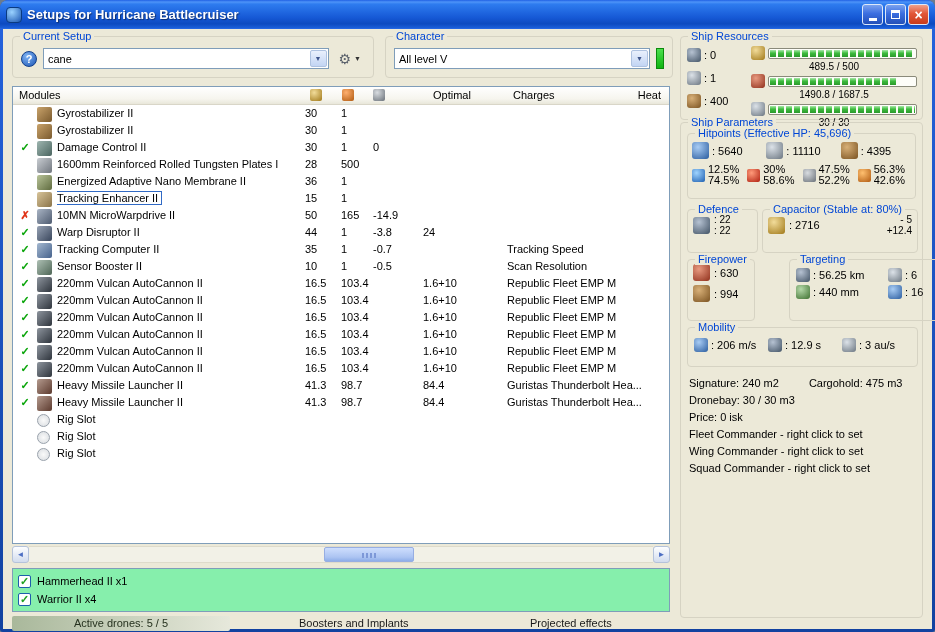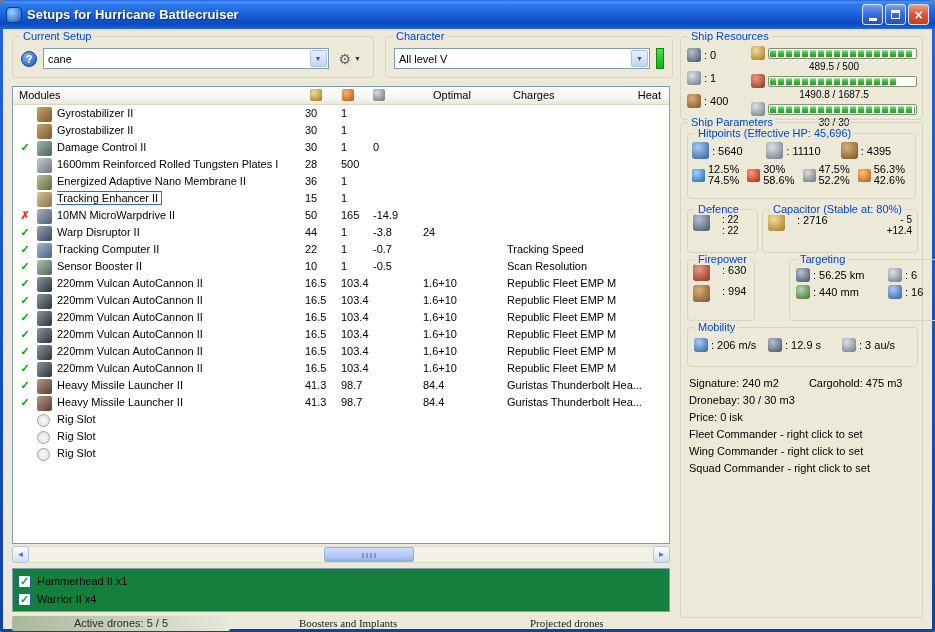--- a/index.html
+++ b/index.html
@@ -100,31 +100,31 @@
     background:linear-gradient(180deg,#FDFEFF,#D2DCEE); color:#4D6FC3; font-size:8px;
     display:flex; align-items:center; justify-content:center; }
   .sb-track { flex:1; position:relative; background:#F2F1E7; border-top:1px solid #DEDBCB; border-bottom:1px solid #DEDBCB; }
   .sb-thumb { position:absolute; left:295px; top:0; width:90px; height:15px; border:1px solid #97AEE2;
     border-radius:2px; background:linear-gradient(180deg,#CEDEFD,#ACC4F2 70%,#8FAEE8); }
   .sb-thumb::after { content:""; position:absolute; left:50%; top:5px; width:14px; height:5px; transform:translateX(-50%);
     background:repeating-linear-gradient(90deg,#7D98D8 0 2px,transparent 2px 4px); }
 
   
   #drones-panel { position:absolute; left:9px; top:539px; width:658px; height:44px;
-    background:#15803d; border:1px solid #7F9DB9; padding:3px 5px; }
+    background:#86efac; border:1px solid #7F9DB9; padding:3px 5px; }
   .drone-row { display:flex; align-items:center; gap:6px; height:18px; }
   .cb { width:13px; height:13px; border:1px solid #1D5FAB; border-radius:2px; background:#fff; flex:none;
     font-weight:bold; color:#21A121; font-size:11px; line-height:11px; text-align:center; }
   .cb.checked::before { content:"\2713"; }
 
   
   #active-drones-bar { position:absolute; left:9px; top:587px; width:218px; height:15px;
     background:linear-gradient(90deg,#A9B89B,#E6E8DB); border-radius:2px;
     text-align:center; line-height:15px; color:#26321F; }
-  .bottom-label { position:absolute; top:588px; color:#1A1A1A;font-family:Liberation Serif, serif; }
+  .bottom-label { position:absolute; top:588px; color:#1A1A1A; }
   #boosters-label { left:296px; }
   #projected-label { left:527px; }
 
   
   #gb-resources { left:677px; top:7px; width:243px; height:84px; }
   .res-wrap { display:flex; padding:9px 5px 0 6px; }
   .res-left { width:64px; display:flex; flex-direction:column; gap:6px; }
   .res-item { display:flex; align-items:center; gap:3px; height:17px; }
   .res-right { flex:1; display:flex; flex-direction:column; gap:1px; }
   .bar-line { display:flex; align-items:center; gap:3px; }
@@ -156,21 +156,21 @@
   .ri.kinetic   { background:radial-gradient(circle at 35% 30%,#D8DCE0,#697078); }
   .ri.explosive { background:radial-gradient(circle at 35% 30%,#FFC070,#B05A10); }
   .rv { display:flex; flex-direction:column; font-size:11px; line-height:11px; }
 
   #gb-defence  { left:6px;  top:86px;  width:71px;  height:44px; }
   #gb-capacitor{ left:81px; top:86px;  width:156px; height:44px; }
   #gb-firepower{ left:6px;  top:136px; width:68px;  height:62px; }
   #gb-targeting{ left:81px; top:136px; width:156px; height:62px;margin-left:27px; }
   #gb-mobility { left:6px;  top:204px; width:231px; height:40px; }
 
-  .stat-row { display:flex; align-items:flex-start; gap:12px; padding:4px 5px 0 5px; }
+  .stat-row { display:flex; align-items:center; gap:4px; padding:4px 5px 0 5px; }
   .stack { display:flex; flex-direction:column; font-size:10px; line-height:11px; }
   .t-grid { display:grid; grid-template-columns:92px 1fr; row-gap:3px; padding:8px 5px 0 6px; }
   .t-cell { display:flex; align-items:center; gap:3px; }
   .m-row { display:flex; align-items:center; gap:3px; padding:10px 4px 0 6px; }
   .m-cell { display:flex; align-items:center; gap:3px; flex:1; }
 
   #info-lines { position:absolute; left:8px; top:252px; width:227px; line-height:17px; }
   .info-pair { display:flex; }
   .info-pair span:last-child { margin-left:30px; }
 </style>
@@ -326,21 +326,21 @@
             <span class="c-cap">-3.8</span>
             <span class="c-opt">24</span>
             <span class="c-chg"></span>
             <span class="c-heat"></span>
           </div>
 
           <div class="mod-row">
             <span class="c-status ok"></span>
             <span class="c-icon"><i class="mi trackc"></i></span>
             <span class="c-name"><span class="nm">Tracking Computer II</span></span>
-            <span class="c-cpu">22</span>
+            <span class="c-cpu">35</span>
             <span class="c-pg">1</span>
             <span class="c-cap">-0.7</span>
             <span class="c-opt"></span>
             <span class="c-chg">Tracking Speed</span>
             <span class="c-heat"></span>
           </div>
 
           <div class="mod-row">
             <span class="c-status ok"></span>
             <span class="c-icon"><i class="mi sensor"></i></span>
@@ -505,21 +505,21 @@
 
         <div class="drone-row">
           <span class="cb checked"></span>
           <span>Warrior II x4</span>
         </div>
 
     </div>
 
     <div id="active-drones-bar">Active drones: 5 / 5</div>
     <span class="bottom-label" id="boosters-label">Boosters and Implants</span>
-    <span class="bottom-label" id="projected-label">Projected drones</span>
+    <span class="bottom-label" id="projected-label">Projected effects</span>
 
     <div class="groupbox" id="gb-resources">
       <span class="gb-label">Ship Resources</span>
       <div class="res-wrap">
         <div class="res-left">
           <div class="res-item">
               <i class="ic sm slate"></i>
               <span>: 0</span>
             </div>
           <div class="res-item">

